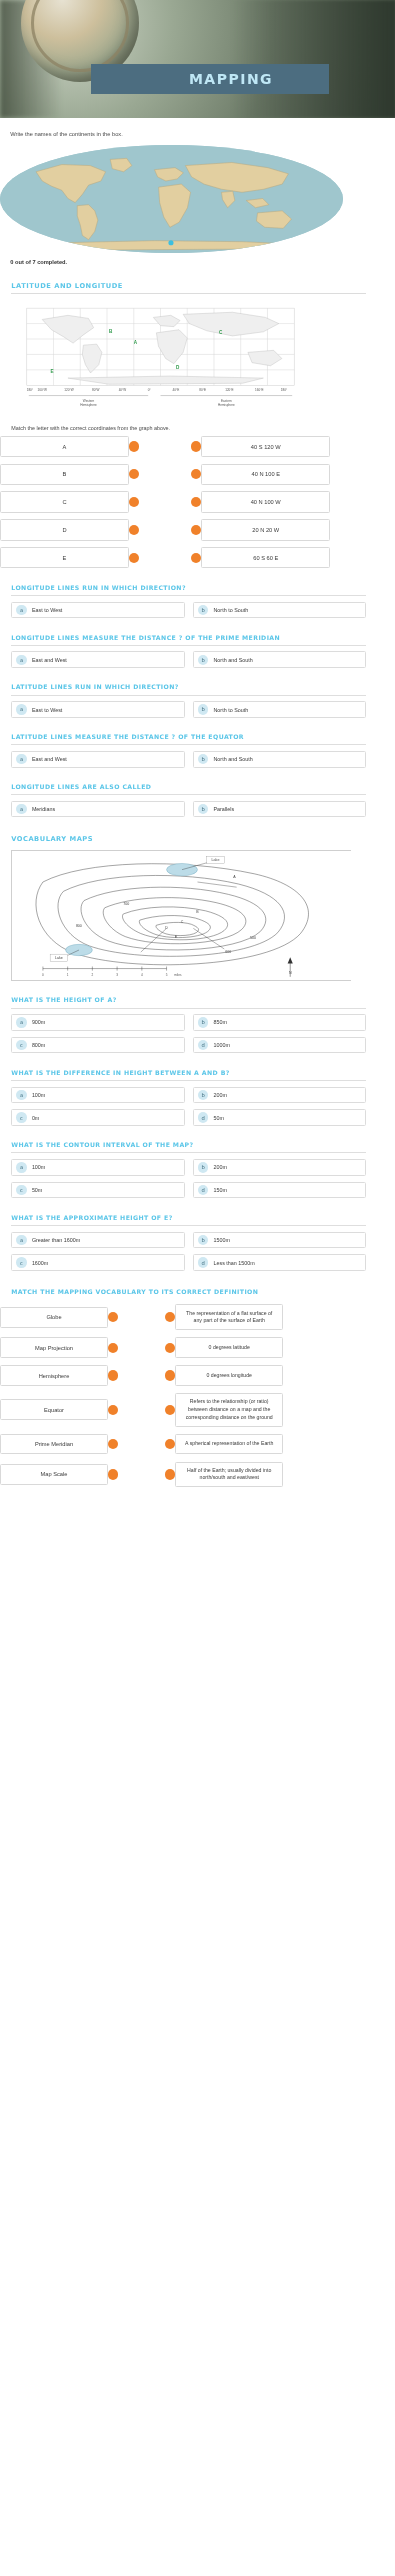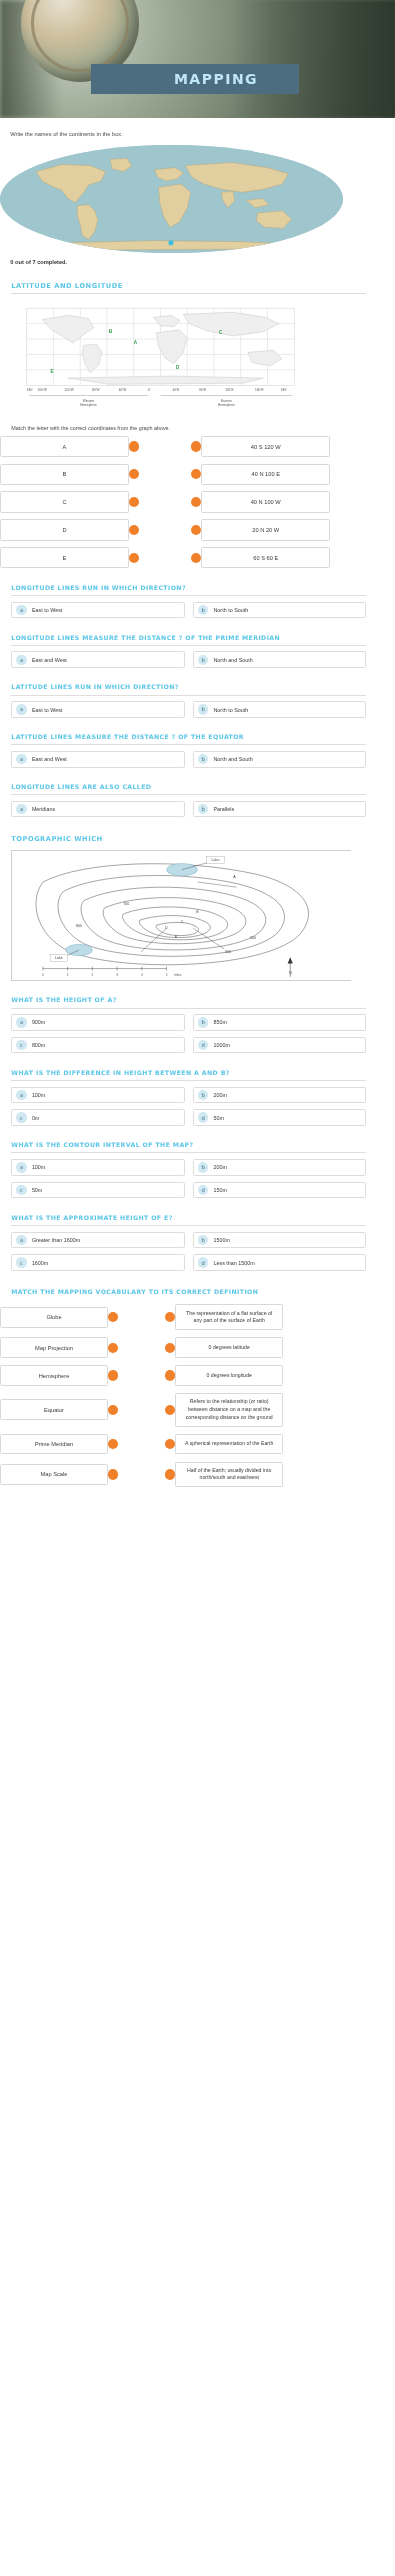--- a/index.html
+++ b/index.html
@@ -50,21 +50,21 @@
     filter: blur(2.1px);
   }
   .hero .blur-right {
     position: absolute; right: 0; top: 0; width: 165px; height: 118px;
     background: linear-gradient(270deg, rgba(40,50,40,.85), rgba(110,125,105,0));
     filter: blur(1.5px);
   }
   .title-bar {
     position: absolute;
     left: 91px; top: 64px;
-    width: 208px; height: 30px;
+    width: 238px; height: 30px;
     background: #4c6d80;
     display: flex; align-items: center; justify-content: center; padding-left: 42px;
   }
   .title-bar h1 {
     margin: 0;
     font-size: 14px;
     letter-spacing: 1.5px;
     color: #bfe7f5;
     font-weight: bold;
     font-family: "DejaVu Sans", sans-serif;
@@ -431,21 +431,21 @@
           <span class="bub">a</span>
           <span class="olabel">Meridians</span>
         </div>
         <div class="opt">
           <span class="bub">b</span>
           <span class="olabel">Parallels</span>
         </div>
       </div>
     </div>
 
-    <div class="sec-head">TOPOGRAPHIC WHICH</div>
+    <div class="sec-head">VOCABULARY MAPS</div>
 
     <div class="topo-wrap">
       <svg class="topo-svg" viewBox="0 0 658 250">
         <rect x="0" y="0" width="658" height="250" fill="#ffffff"></rect>
         <g fill="none" stroke="#3a3a3a" stroke-width="0.9">
           <path d="M60,60 C140,18 330,14 470,44 C560,64 600,110 560,160 C500,228 230,236 120,198 C50,172 30,100 60,60 Z"></path>
           <path d="M100,78 C170,42 330,38 440,64 C520,84 548,120 516,158 C464,212 240,216 150,184 C92,162 76,102 100,78 Z"></path>
           <path d="M140,96 C200,66 330,62 420,84 C486,100 508,128 482,156 C438,198 258,202 186,174 C140,156 124,112 140,96 Z"></path>
           <path d="M180,110 C230,88 326,84 396,100 C448,112 466,132 446,152 C412,184 278,188 220,166 C186,152 170,122 180,110 Z"></path>
           <path d="M216,122 C256,106 324,104 376,116 C414,126 428,140 412,154 C386,176 294,178 250,160 C222,148 210,130 216,122 Z"></path>

